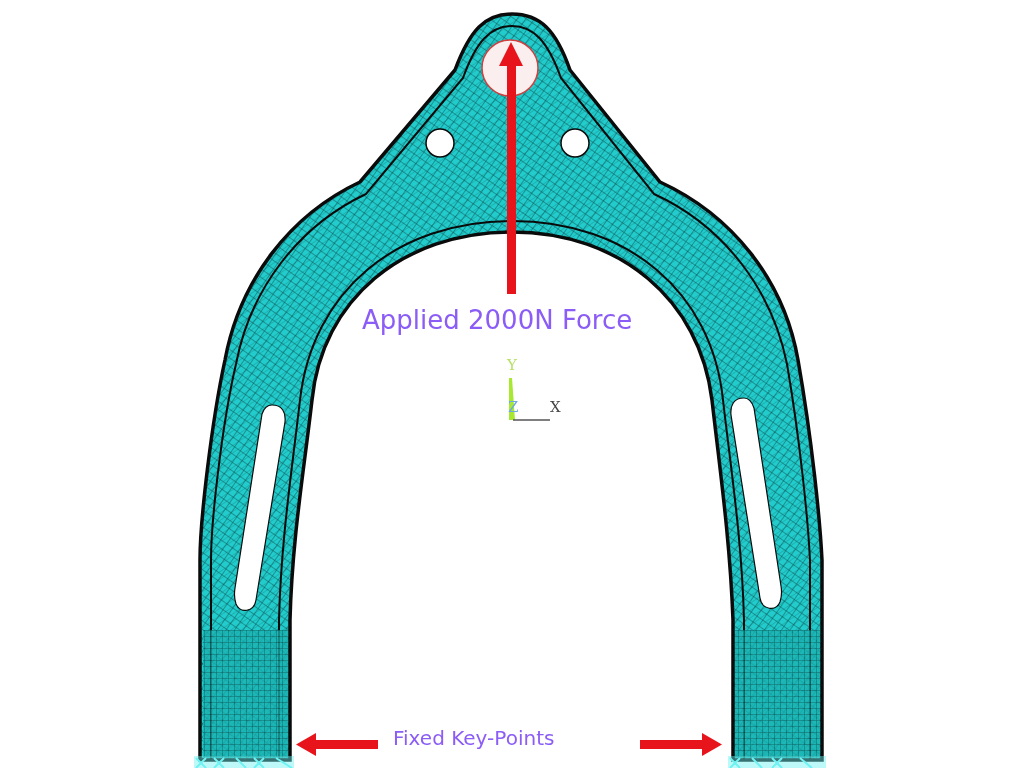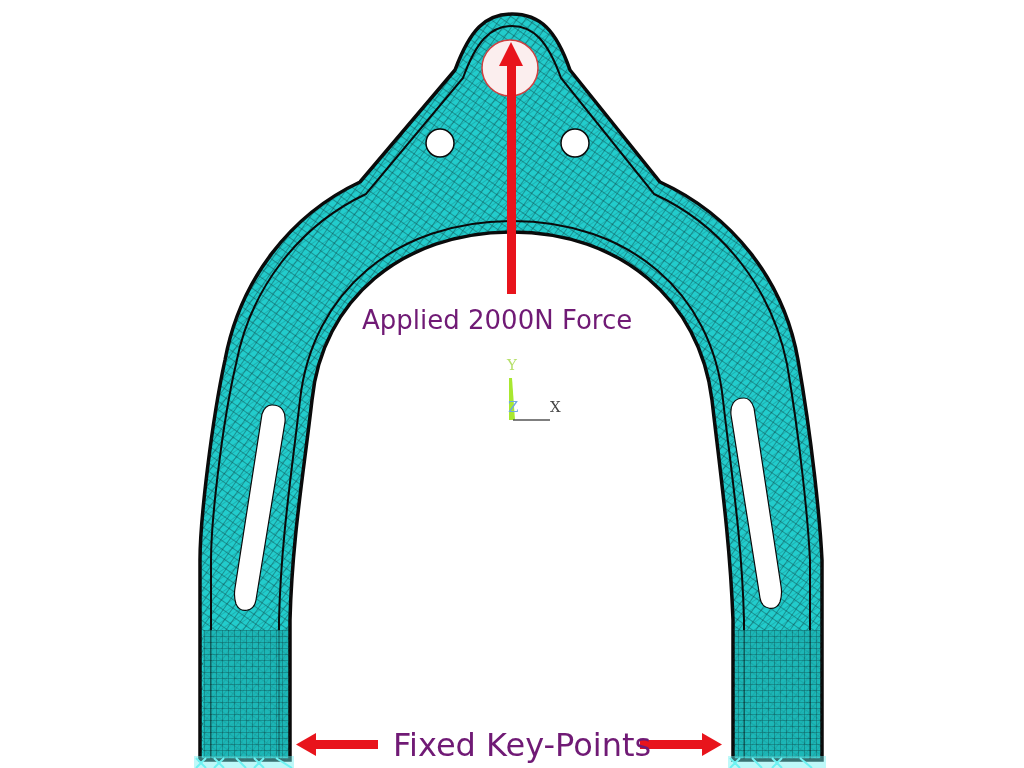--- a/index.html
+++ b/index.html
@@ -1,21 +1,21 @@
 <!DOCTYPE html>
 <html><head>
 <meta charset="utf-8">
 <style>
   html, body { margin: 0; padding: 0; background: #ffffff; }
   body { width: 1024px; height: 768px; overflow: hidden; position: relative;
          font-family: "DejaVu Sans", "Liberation Sans", sans-serif; }
   #canvas { position: absolute; left: 0; top: 0; width: 1024px; height: 768px; }
-  .label { position: absolute; white-space: nowrap; color: #701a75; }
+  .label { position: absolute; white-space: nowrap; color: #8b5cf6; }
   #force-label { left: 362px; top: 305px; font-size: 26px; letter-spacing: 0px; }
-  #fixed-label { left: 393px; top: 726px; font-size: 32px; }
+  #fixed-label { left: 393px; top: 726px; font-size: 20px; }
   .axis-text { position: absolute; font-family: "DejaVu Serif", serif; font-size: 15px; }
   #axis-y { left: 507px; top: 356px; color: #b6e06a; }
   #axis-z { left: 508px; top: 398px; color: #6fa8e0; }
   #axis-x { left: 550px; top: 398px; color: #444; }
 </style>
 </head>
 <body>
 
 <svg id="canvas" viewBox="0 0 1024 768" xmlns="http://www.w3.org/2000/svg">
   <defs>

